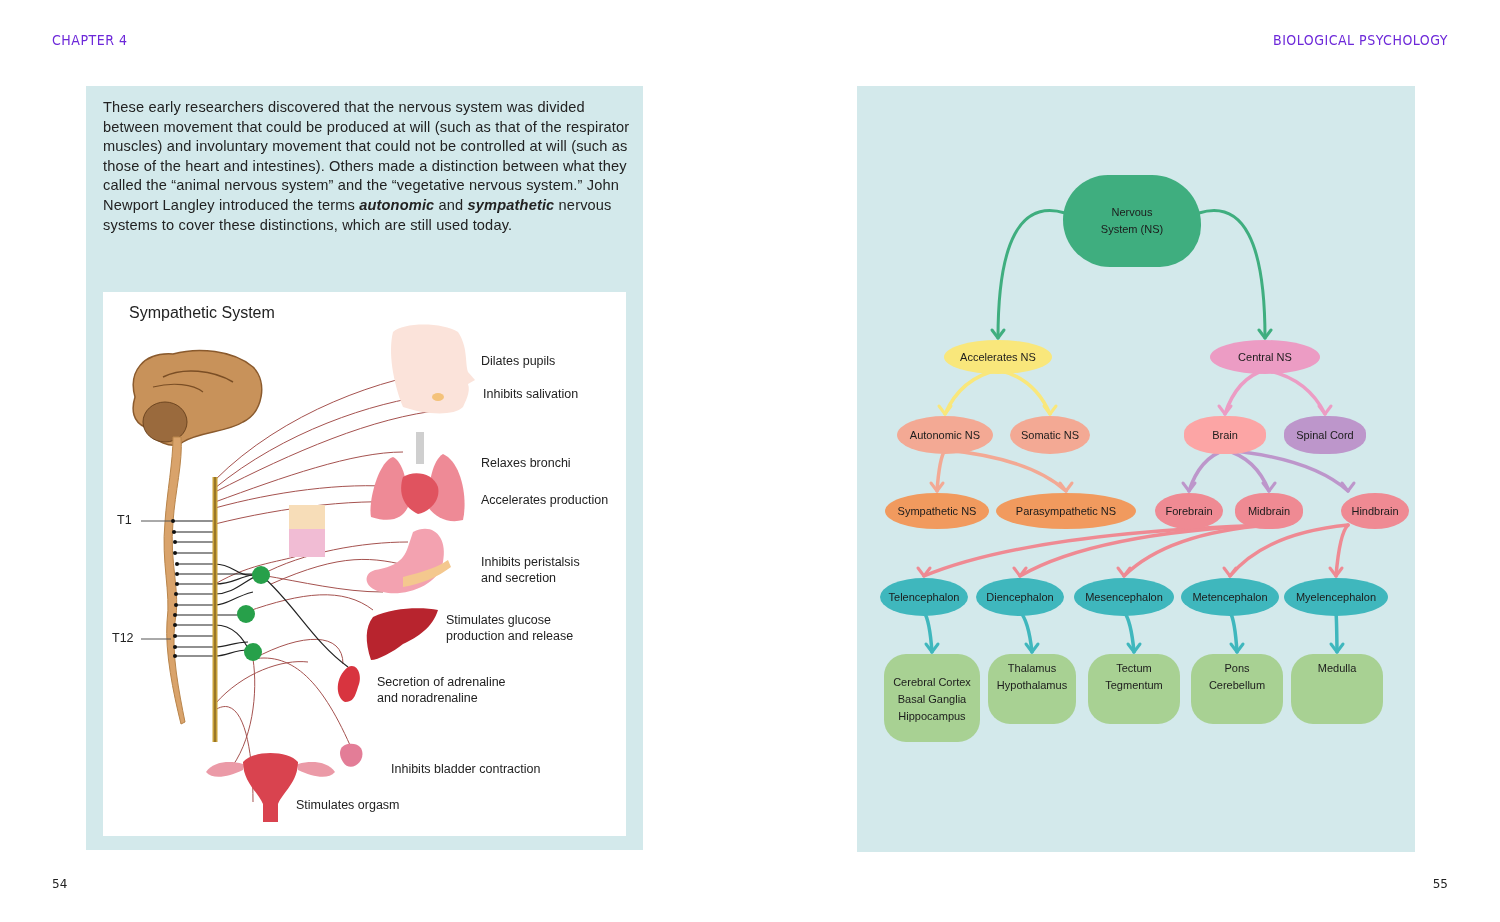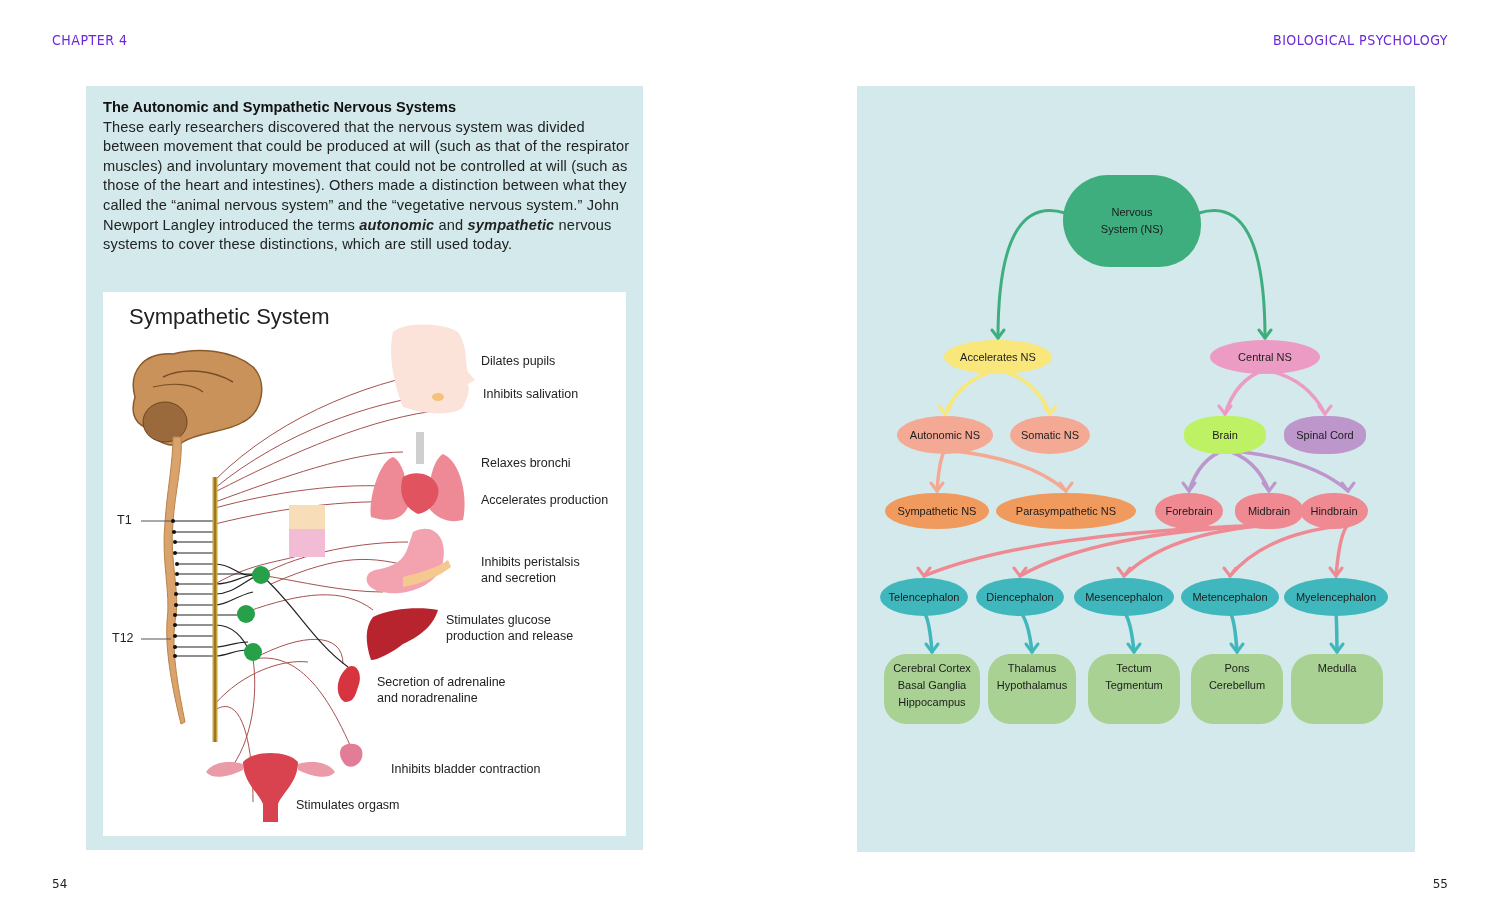--- a/index.html
+++ b/index.html
@@ -11,34 +11,33 @@
   .folio-left{left:52px;}
   .folio-right{right:52px;}
   .panel{position:absolute;background:#d3e9eb;}
   .panel-left{left:86px;top:86px;width:557px;height:764px;}
   .panel-right{left:857px;top:86px;width:558px;height:766px;}
   .intro{position:absolute;left:17px;top:12px;width:530px;font-family:"Liberation Sans",sans-serif;font-size:14.6px;line-height:19.6px;color:#222;}
   .intro h3{margin:0;font-size:14.6px;font-weight:bold;color:#111;}
   .intro p{margin:0;letter-spacing:0.15px;}
   .intro b{font-style:italic;}
   .figure{position:absolute;left:17px;top:206px;width:523px;height:544px;background:#fff;}
-  .fig-title{position:absolute;left:26px;top:12px;font-family:"Liberation Sans",sans-serif;font-size:22px;color:#222;}
+  .fig-title{position:absolute;left:26px;top:12px;font-family:"Liberation Sans",sans-serif;font-size:16px;color:#222;}
   .fig-label{position:absolute;font-family:"Liberation Sans",sans-serif;font-size:12.5px;line-height:16px;color:#222;}
   svg{position:absolute;left:0;top:0;}
   .node{position:absolute;display:flex;align-items:center;justify-content:center;text-align:center;font-family:"Liberation Sans",sans-serif;font-size:11px;color:#1c1c1c;line-height:17px;white-space:nowrap;}
 </style>
 </head>
 <body>
 
 <div class="running-head rh-left">Chapter 4</div>
 <div class="running-head rh-right">Biological Psychology</div>
 
 <div class="panel panel-left">
   <div class="intro">
-    <h3>The Autonomic and Sympathetic Nervous Systems</h3>
     <p><span>These early researchers discovered that the nervous system was divided between movement that could be produced at will (such as that of the respirator muscles) and involuntary movement that could not be controlled at will (such as those of the heart and intestines). Others made a distinction between what they called the “animal nervous system” and the “vegetative nervous system.” John Newport Langley introduced the terms </span><b>autonomic</b><span> and </span><b>sympathetic</b><span> nervous systems to cover these distinctions, which are still used today.</span></p>
   </div>
 
   <div class="figure">
     <div class="fig-title">Sympathetic System</div>
 
     <svg width="523" height="544" viewBox="0 0 523 544">
 
       <g fill="none" stroke="#a5524f" stroke-width="1">
         <path d="M112 188 C180 120 280 85 350 77"></path>
@@ -209,33 +208,33 @@
       <path d="M479 526 Q479.7 534 480 566" fill="none" stroke="#3fb7bd" stroke-width="3.5" stroke-linecap="round"></path>
       <path d="M474 558 L480 566 L486 558" fill="none" stroke="#3fb7bd" stroke-width="3" stroke-linecap="round" stroke-linejoin="round"></path>
     </svg>
   <div id="nodes">
       <div class="node" style="left: 206px; top: 89px; width: 138px; height: 92px; background: rgb(63, 174, 127); border-radius: 46px 50px 42px 48px; white-space: pre-line;">Nervous
 System (NS)</div>
       <div class="node" style="left: 87px; top: 254px; width: 108px; height: 34px; background: rgb(249, 231, 123); border-radius: 50%; white-space: pre-line;">Accelerates NS</div>
       <div class="node" style="left: 353px; top: 254px; width: 110px; height: 34px; background: rgb(236, 156, 196); border-radius: 50%; white-space: pre-line;">Central NS</div>
       <div class="node" style="left: 40px; top: 330px; width: 96px; height: 38px; background: rgb(243, 169, 148); border-radius: 50%; white-space: pre-line;">Autonomic NS</div>
       <div class="node" style="left: 153px; top: 330px; width: 80px; height: 38px; background: rgb(243, 169, 148); border-radius: 50%; white-space: pre-line;">Somatic NS</div>
-      <div class="node" style="left: 327px; top: 330px; width: 82px; height: 38px; background: #bef264; border-radius: 45%; white-space: pre-line;">Brain</div>
+      <div class="node" style="left: 327px; top: 330px; width: 82px; height: 38px; background: #fca5a5; border-radius: 45%; white-space: pre-line;">Brain</div>
       <div class="node" style="left: 427px; top: 330px; width: 82px; height: 38px; background: rgb(189, 150, 203); border-radius: 45%; white-space: pre-line;">Spinal Cord</div>
       <div class="node" style="left: 28px; top: 407px; width: 104px; height: 36px; background: rgb(241, 154, 94); border-radius: 50%; white-space: pre-line;">Sympathetic NS</div>
       <div class="node" style="left: 139px; top: 407px; width: 140px; height: 36px; background: rgb(241, 154, 94); border-radius: 50%; white-space: pre-line;">Parasympathetic NS</div>
       <div class="node" style="left: 298px; top: 407px; width: 68px; height: 36px; background: rgb(239, 138, 147); border-radius: 50%; white-space: pre-line;">Forebrain</div>
       <div class="node" style="left: 378px; top: 407px; width: 68px; height: 36px; background: rgb(239, 138, 147); border-radius: 45%; white-space: pre-line;">Midbrain</div>
-      <div class="node" style="left: 443px; top: 407px; width: 68px; height: 36px; background: rgb(239, 138, 147); border-radius: 50%; white-space: pre-line;">Hindbrain</div>
+      <div class="node" style="left: 484px; top: 407px; width: 68px; height: 36px; background: rgb(239, 138, 147); border-radius: 50%; white-space: pre-line;">Hindbrain</div>
       <div class="node" style="left: 23px; top: 492px; width: 88px; height: 38px; background: rgb(63, 183, 189); border-radius: 50%; white-space: pre-line;">Telencephalon</div>
       <div class="node" style="left: 119px; top: 492px; width: 88px; height: 38px; background: rgb(63, 183, 189); border-radius: 50%; white-space: pre-line;">Diencephalon</div>
       <div class="node" style="left: 217px; top: 492px; width: 100px; height: 38px; background: rgb(63, 183, 189); border-radius: 50%; white-space: pre-line;">Mesencephalon</div>
       <div class="node" style="left: 324px; top: 492px; width: 98px; height: 38px; background: rgb(63, 183, 189); border-radius: 50%; white-space: pre-line;">Metencephalon</div>
       <div class="node" style="left: 427px; top: 492px; width: 104px; height: 38px; background: rgb(63, 183, 189); border-radius: 50%; white-space: pre-line;">Myelencephalon</div>
-      <div class="node" style="left: 27px; top: 568px; width: 96px; height: 70px; background: rgb(168, 209, 147); border-radius: 22px; white-space: pre-line; align-items: flex-start; padding-top: 6px; box-sizing: border-box; text-align: center;">Cerebral Cortex
+      <div class="node" style="left: 27px; top: 568px; width: 96px; height: 88px; background: rgb(168, 209, 147); border-radius: 22px; white-space: pre-line; align-items: flex-start; padding-top: 20px; box-sizing: border-box; text-align: center;">Cerebral Cortex
 Basal Ganglia
 Hippocampus</div>
       <div class="node" style="left: 131px; top: 568px; width: 88px; height: 70px; background: rgb(168, 209, 147); border-radius: 22px; white-space: pre-line; align-items: flex-start; padding-top: 6px; box-sizing: border-box;">Thalamus
 Hypothalamus</div>
       <div class="node" style="left: 231px; top: 568px; width: 92px; height: 70px; background: rgb(168, 209, 147); border-radius: 22px; white-space: pre-line; align-items: flex-start; padding-top: 6px; box-sizing: border-box;">Tectum
 Tegmentum</div>
       <div class="node" style="left: 334px; top: 568px; width: 92px; height: 70px; background: rgb(168, 209, 147); border-radius: 22px; white-space: pre-line; align-items: flex-start; padding-top: 6px; box-sizing: border-box;">Pons
 Cerebellum</div>
       <div class="node" style="left: 434px; top: 568px; width: 92px; height: 70px; background: rgb(168, 209, 147); border-radius: 22px; white-space: pre-line; align-items: flex-start; padding-top: 6px; box-sizing: border-box;">Medulla</div>
     </div>

